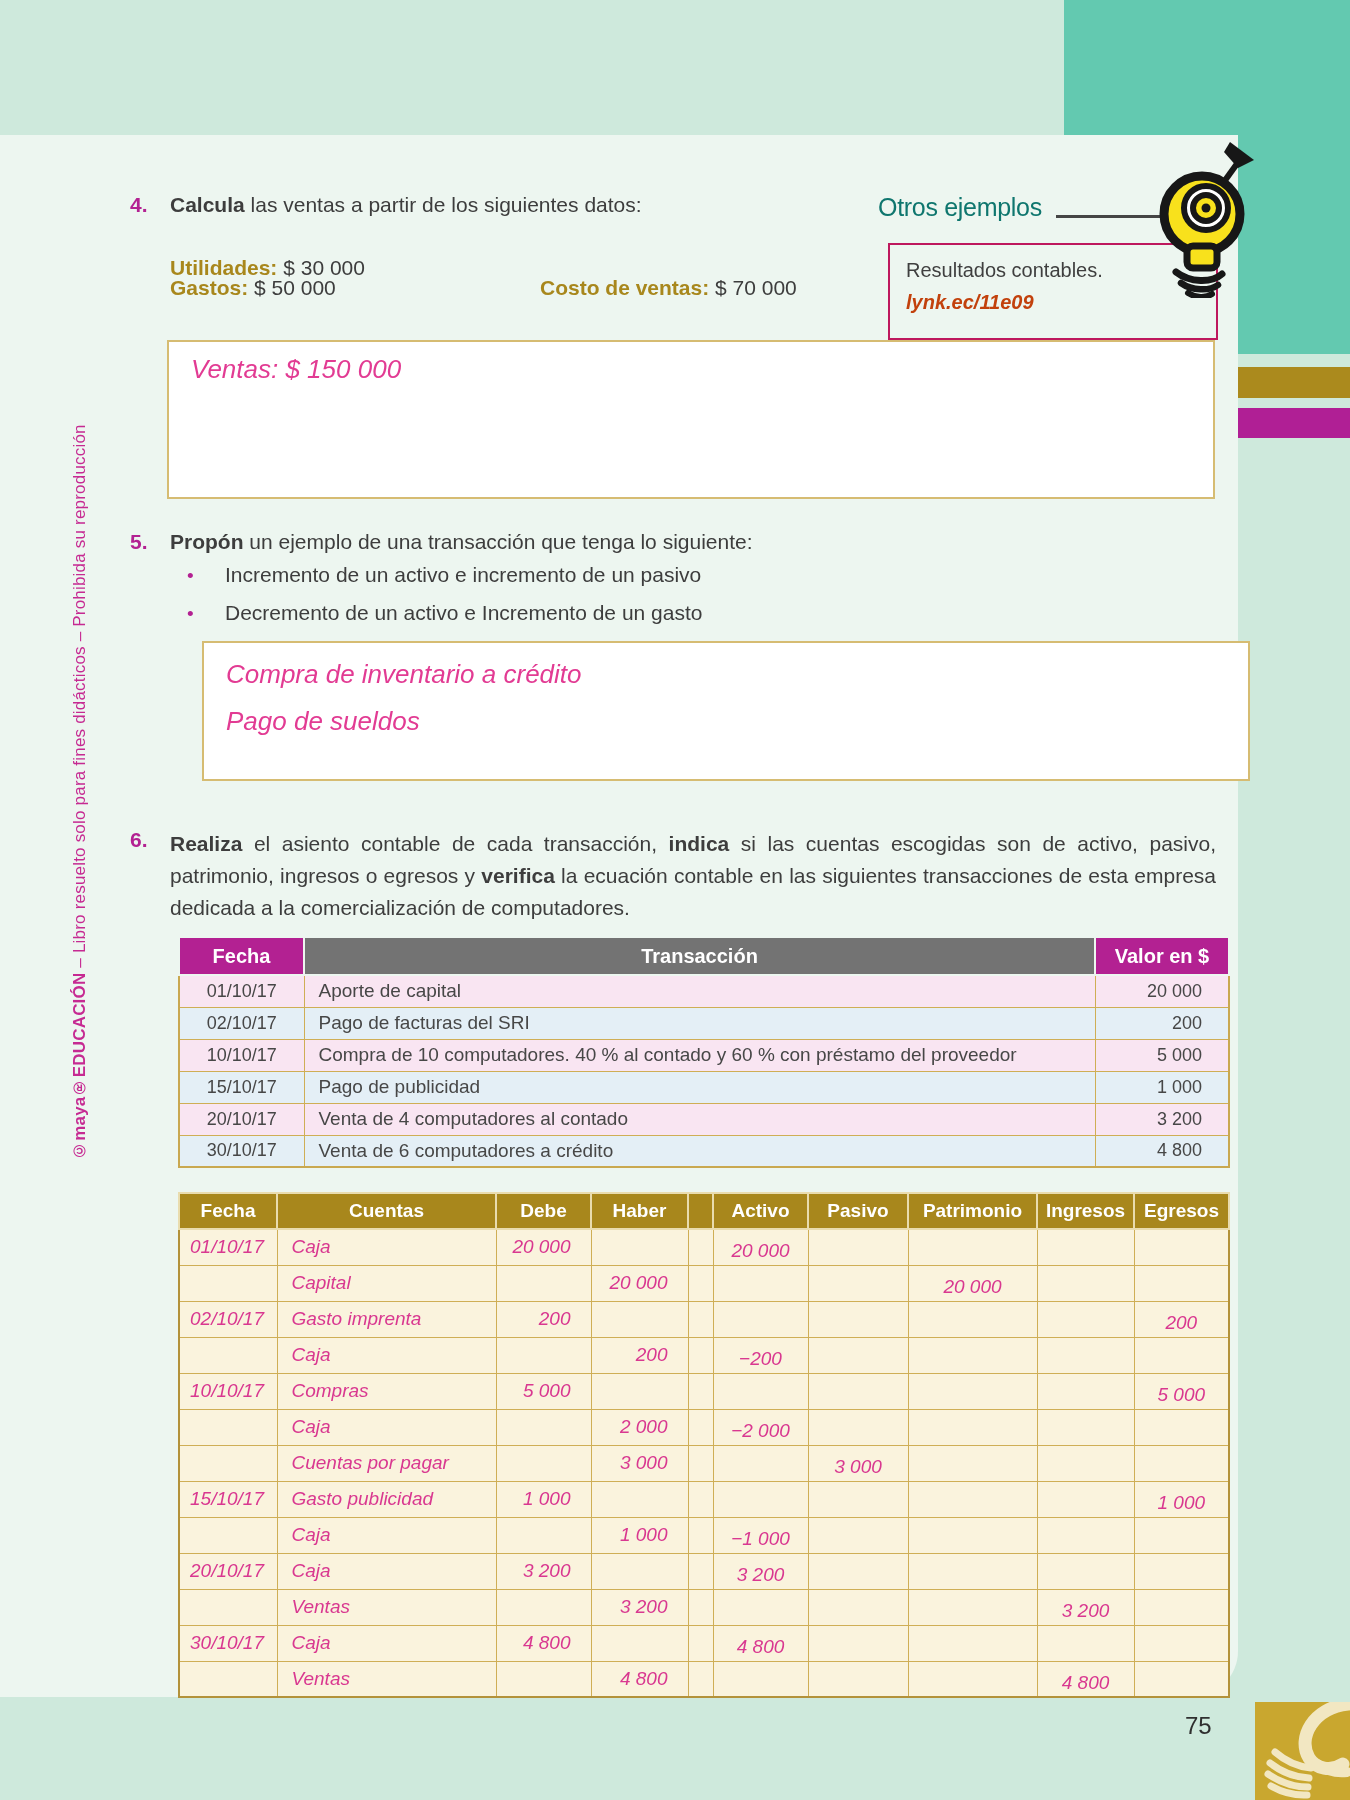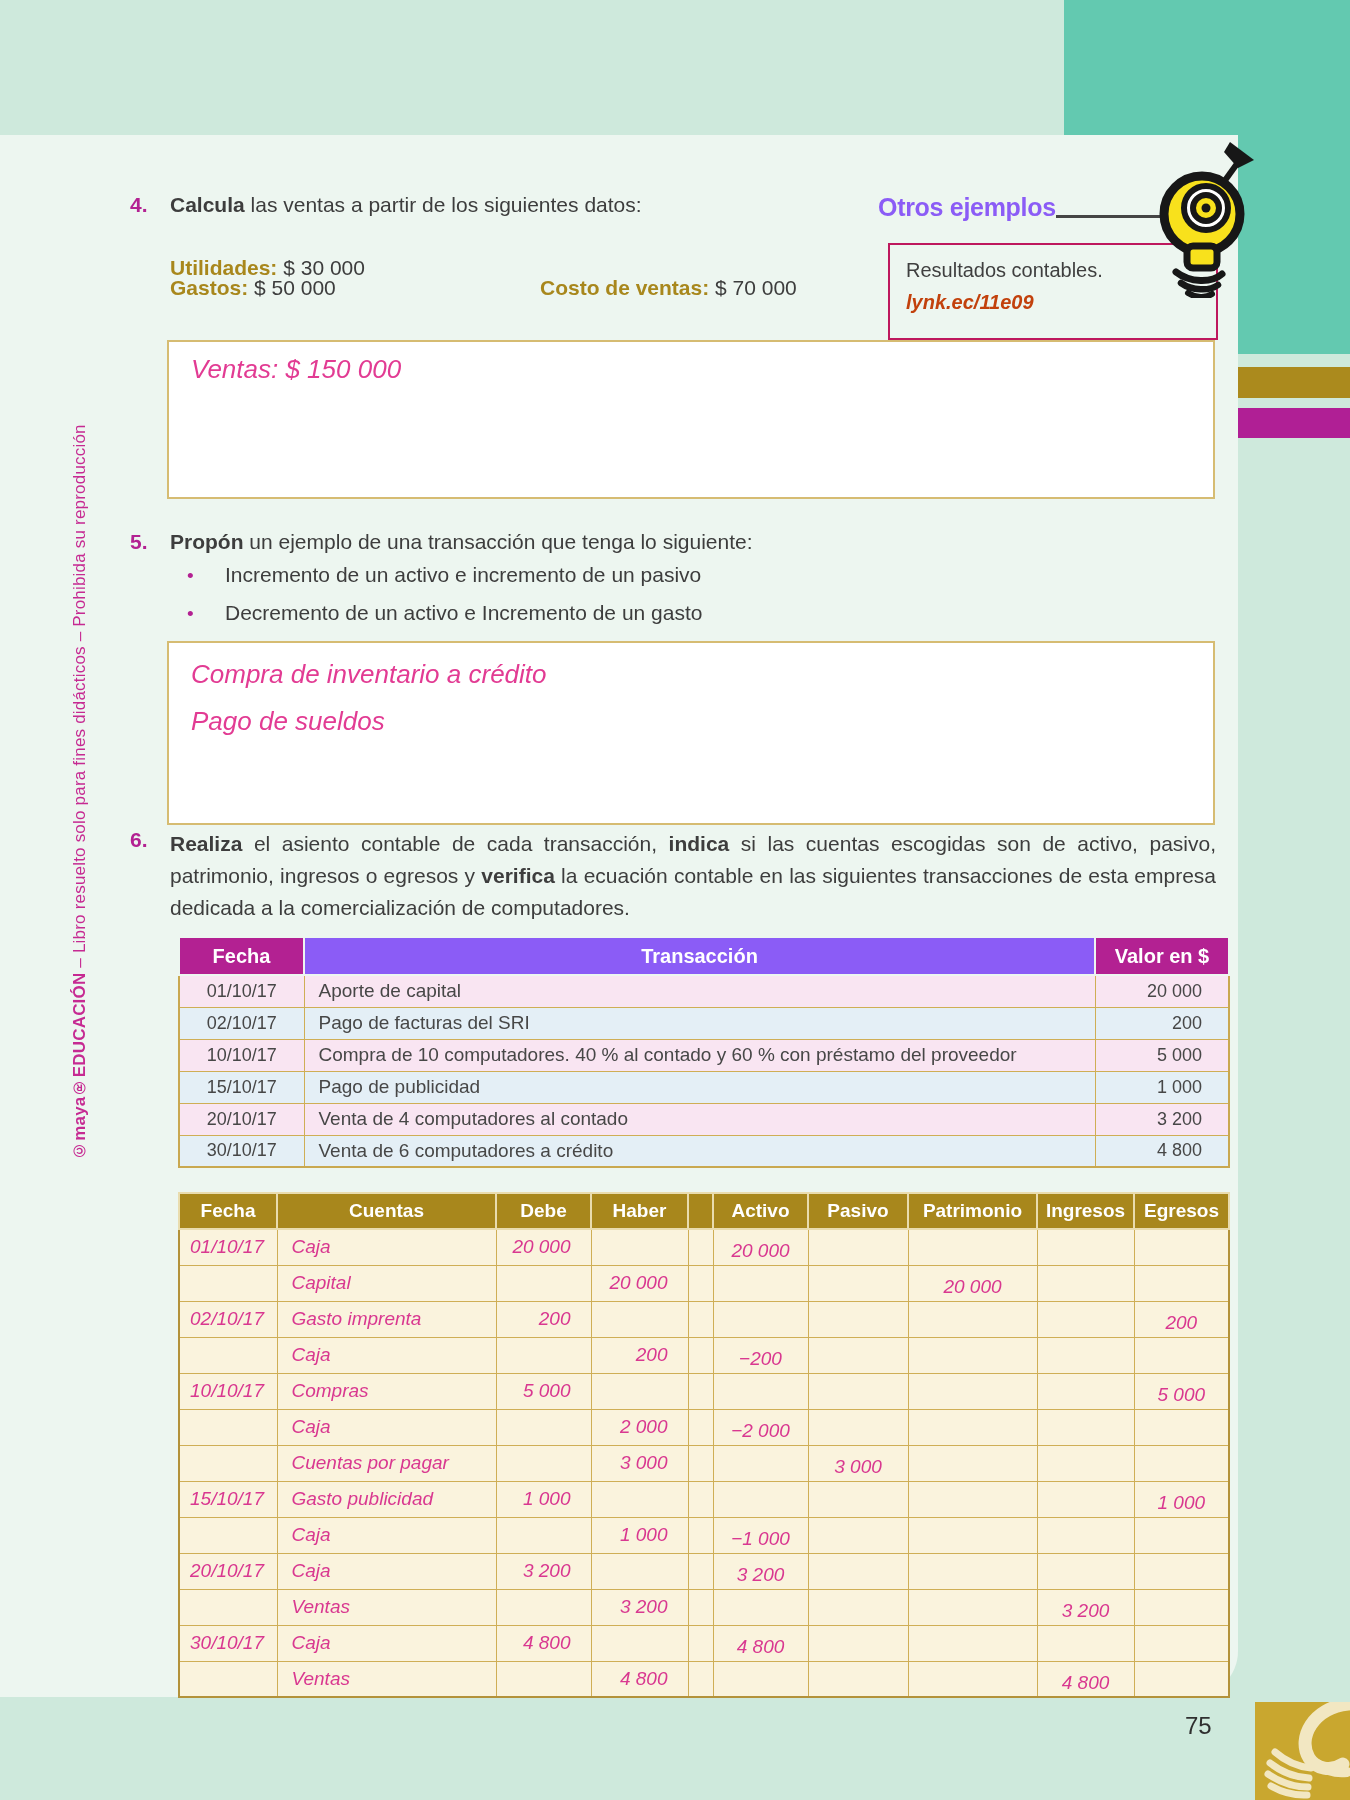--- a/index.html
+++ b/index.html
@@ -13,41 +13,41 @@
   .card { position:absolute; left:0; top:135px; width:1238px; height:1562px; background:#edf6f0; border-bottom-right-radius:46px; }
 
   .watermark { position:absolute; left:70px; top:405px; height:755px; width:30px; writing-mode:vertical-rl; transform:rotate(180deg); color:#c62a92; font-size:17px; white-space:nowrap; letter-spacing:.2px; }
   .watermark b { font-weight:bold; }
 
   .exline { position:absolute; color:#3d3d3d; font-size:21px; line-height:26px; }
   .exnum { display:inline-block; width:40px; color:#b32192; font-weight:bold; }
   .bold { font-weight:bold; }
   .glabel { color:#a8871c; font-weight:bold; }
 
-  .aside-title { position:absolute; left:878px; top:58px; font-size:25px; font-weight:bold; color:#8b5cf6; letter-spacing:-.3px; }
+  .aside-title { position:absolute; left:878px; top:58px; font-size:25px; font-weight:normal; color:#0f766e; letter-spacing:-.3px; }
   .aside-rule { position:absolute; left:1056px; top:80px; width:132px; height:3px; background:#454545; }
   .aside-box { position:absolute; left:888px; top:108px; width:330px; height:97px; border:2px solid #be185d; padding:14px 0 0 16px; }
   .aside-text { color:#3f3f3f; font-size:20px; }
   .aside-link { color:#c2410c; font-size:20px; font-style:italic; font-weight:bold; margin-top:9px; }
 
   .ansbox { position:absolute; left:167px; width:1048px; background:#ffffff; border:2px solid #d6bc72; }
   .hand { color:#e23b93; font-style:italic; }
   .ansbox .line { font-size:26px; }
 
   .bullet-row { position:absolute; left:187px; color:#3d3d3d; font-size:21px; }
   .dot { display:inline-block; width:38px; color:#b32192; font-size:19px; }
 
   .para { position:absolute; left:170px; top:693px; width:1046px; font-size:21px; line-height:32px; color:#3d3d3d; text-align:justify; }
   .para-num { position:absolute; left:130px; top:693px; color:#b32192; font-weight:bold; font-size:21px; }
 
   table { border-collapse:collapse; table-layout:fixed; position:absolute; left:170px; width:1050px;margin-left:8px; }
   .t1 { top:801px; border:2px solid #c9a850; }
   .t1 th { height:38px; color:#fff; font-size:20px; font-weight:bold; border:2px solid #edf6f0; }
   .t1 th:nth-child(1) { background:#b32192; }
-  .t1 th:nth-child(2) { background:#8b5cf6; }
+  .t1 th:nth-child(2) { background:#737373; }
   .t1 th:nth-child(3) { background:#b32192; }
   .t1 td { height:32px; font-size:18px; color:#474747; border:1px solid #cfae55; }
   .t1 tbody tr:nth-child(odd) td { background:#f9e5f2; }
   .t1 tbody tr:nth-child(even) td { background:#e4eff6; }
   .t1 td:nth-child(1) { text-align:center; }
   .t1 td:nth-child(2) { text-align:left; padding-left:14px; font-size:19px; }
   .t1 td:nth-child(3) { text-align:right; padding-right:26px; }
 
   .t2 { top:1057px; border:2px solid #b3923a; }
   .t2 th { height:36px; background:#a8871c; color:#fff; font-size:19px; font-weight:bold; border:2px solid #e9dcae; }
@@ -99,21 +99,21 @@
     <div class="exline" style="left:130px; top:394px;">
       <span class="exnum">5.</span><span class="bold">Propón</span><span> un ejemplo de una transacción que tenga lo siguiente:</span>
     </div>
     <div class="bullet-row" style="top:428px;">
       <span class="dot">•</span><span>Incremento de un activo e incremento de un pasivo</span>
     </div>
     <div class="bullet-row" style="top:466px;">
       <span class="dot">•</span><span>Decremento de un activo e Incremento de un gasto</span>
     </div>
 
-    <div class="ansbox" style="top:506px; height:184px; padding:16px 0 0 22px;">
+    <div class="ansbox" style="top:506px; height:140px; padding:16px 0 0 22px;margin-left:35px;">
       <div class="line hand">Compra de inventario a crédito</div>
       <div class="line hand" style="margin-top:16px;">Pago de sueldos</div>
     </div>
 
     <div class="para-num">6.</div>
     <div class="para">
       <span class="bold">Realiza</span><span> el asiento contable de cada transacción, </span><span class="bold">indica</span><span> si las cuentas escogidas son de activo, pasivo, patrimonio, ingresos o egresos y </span><span class="bold">verifica</span><span> la ecuación contable en las siguientes transacciones de esta empresa dedicada a la comercialización de computadores.</span>
     </div>
 
     <table class="t1">

